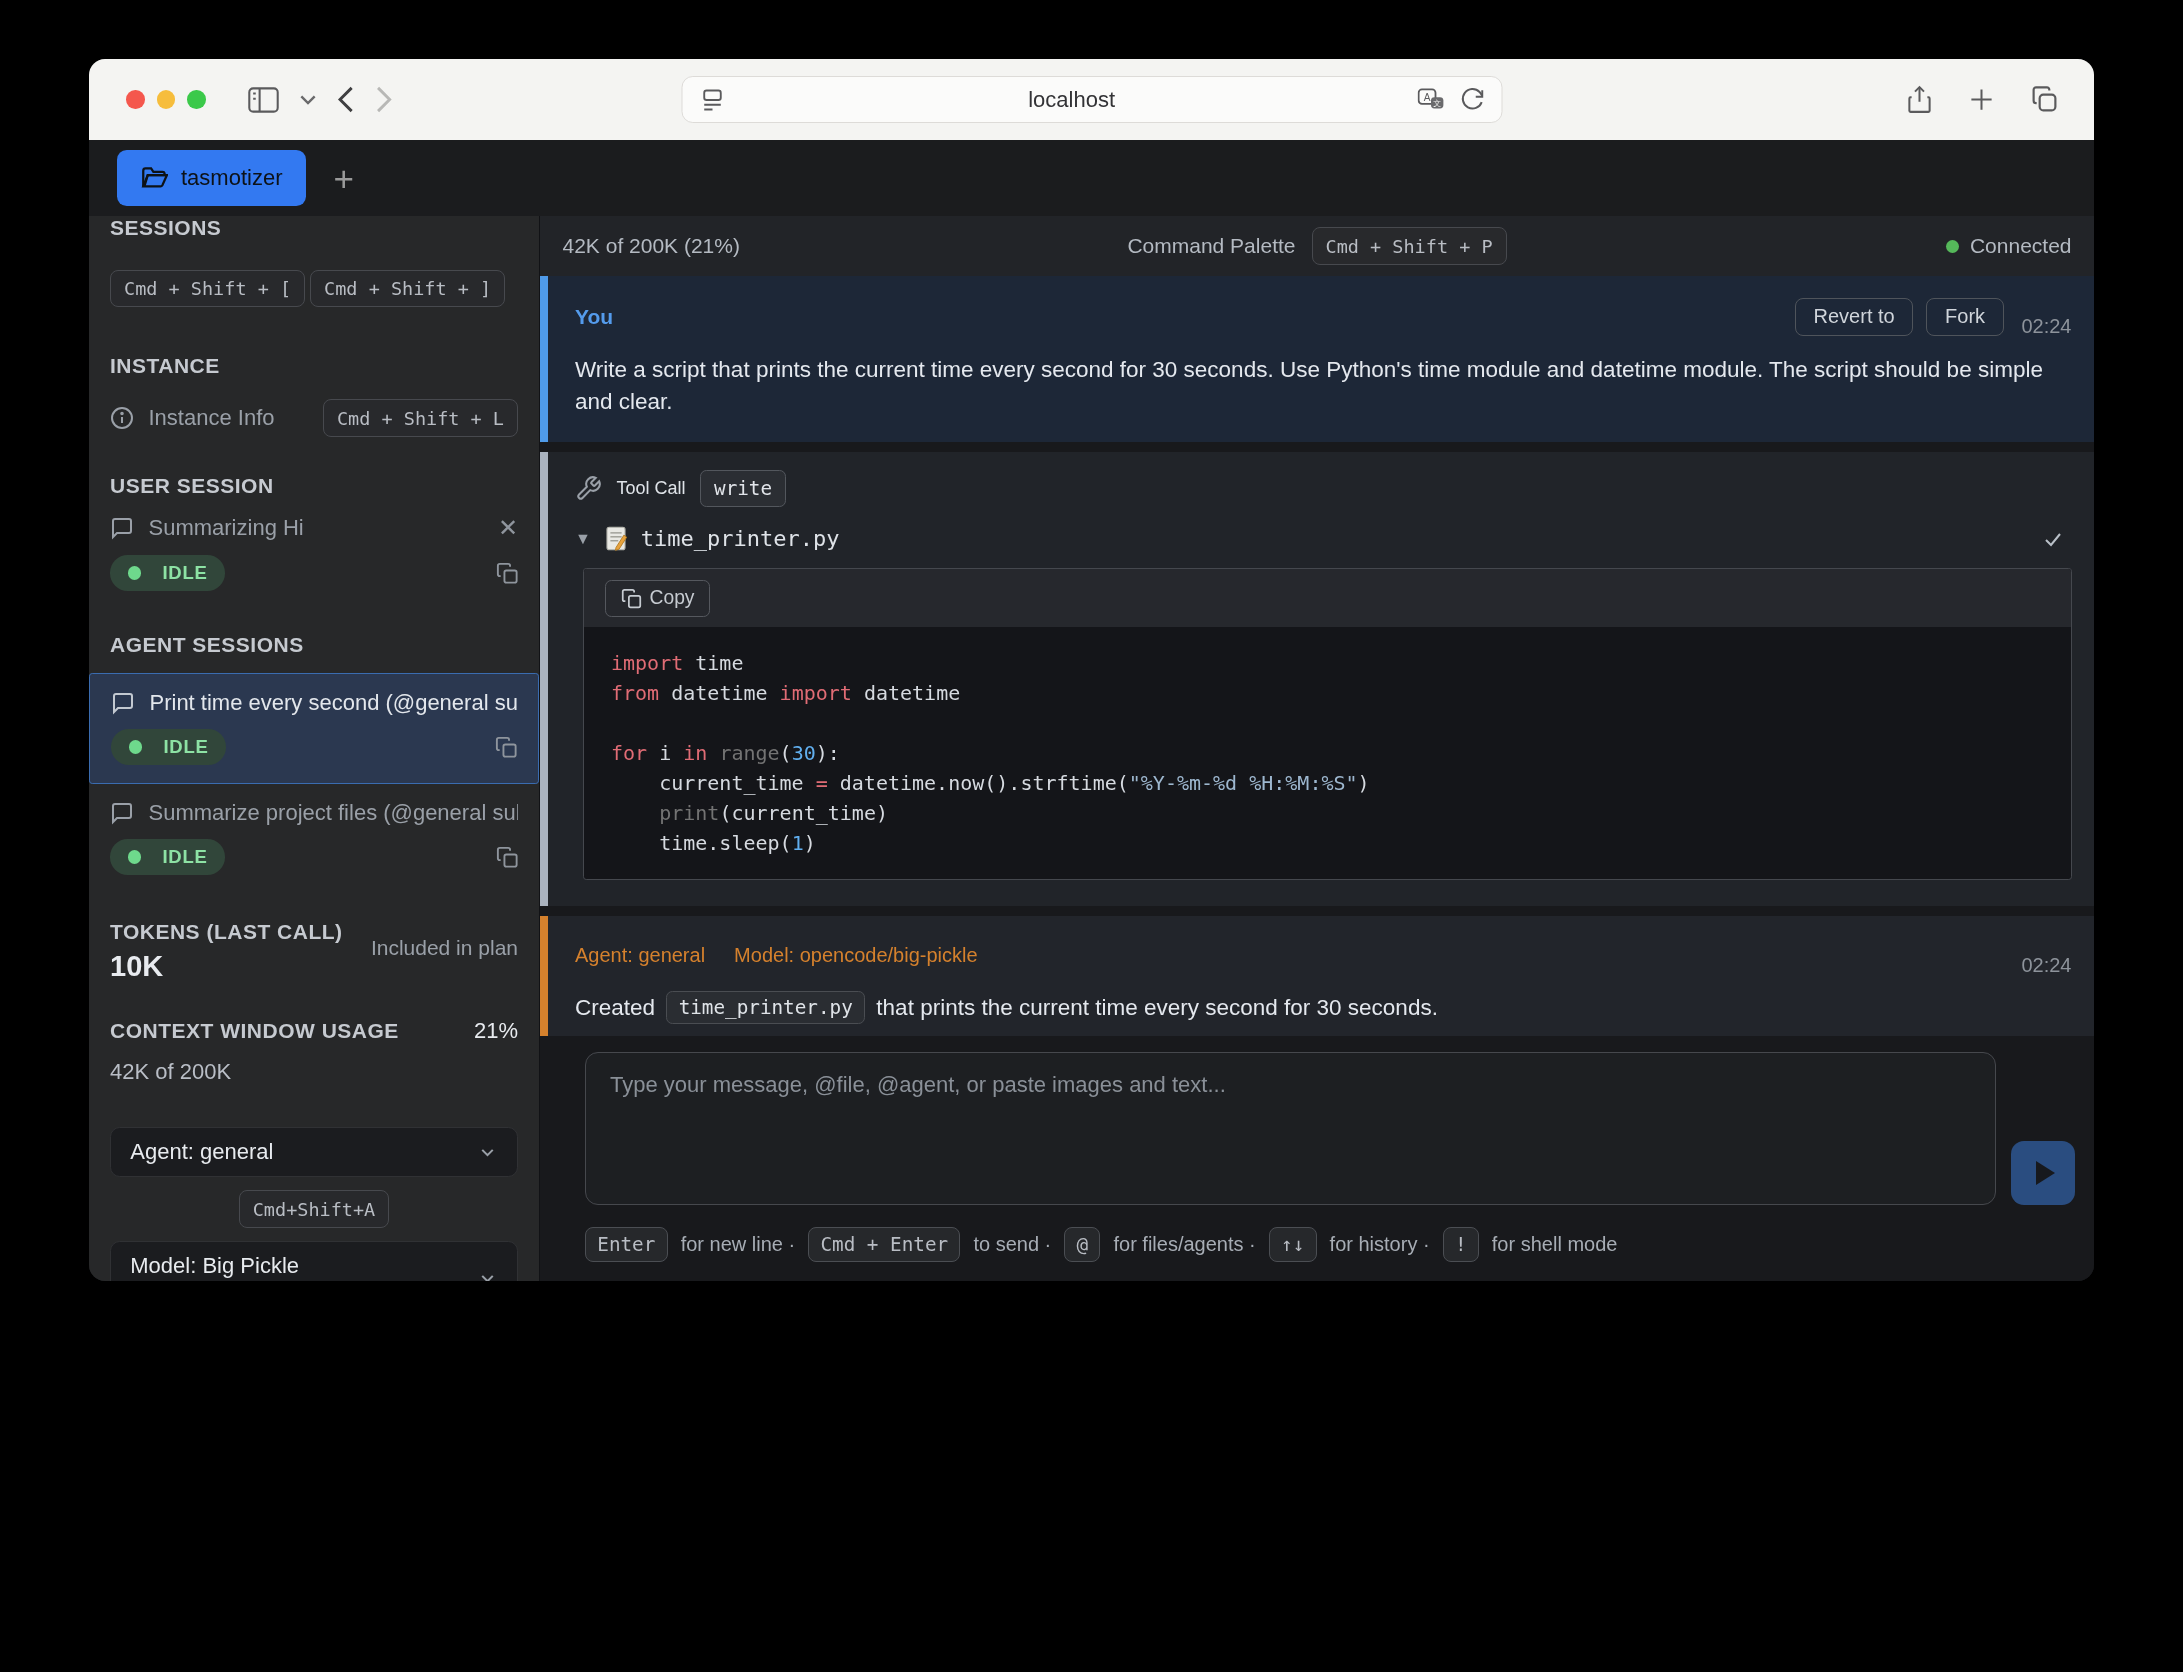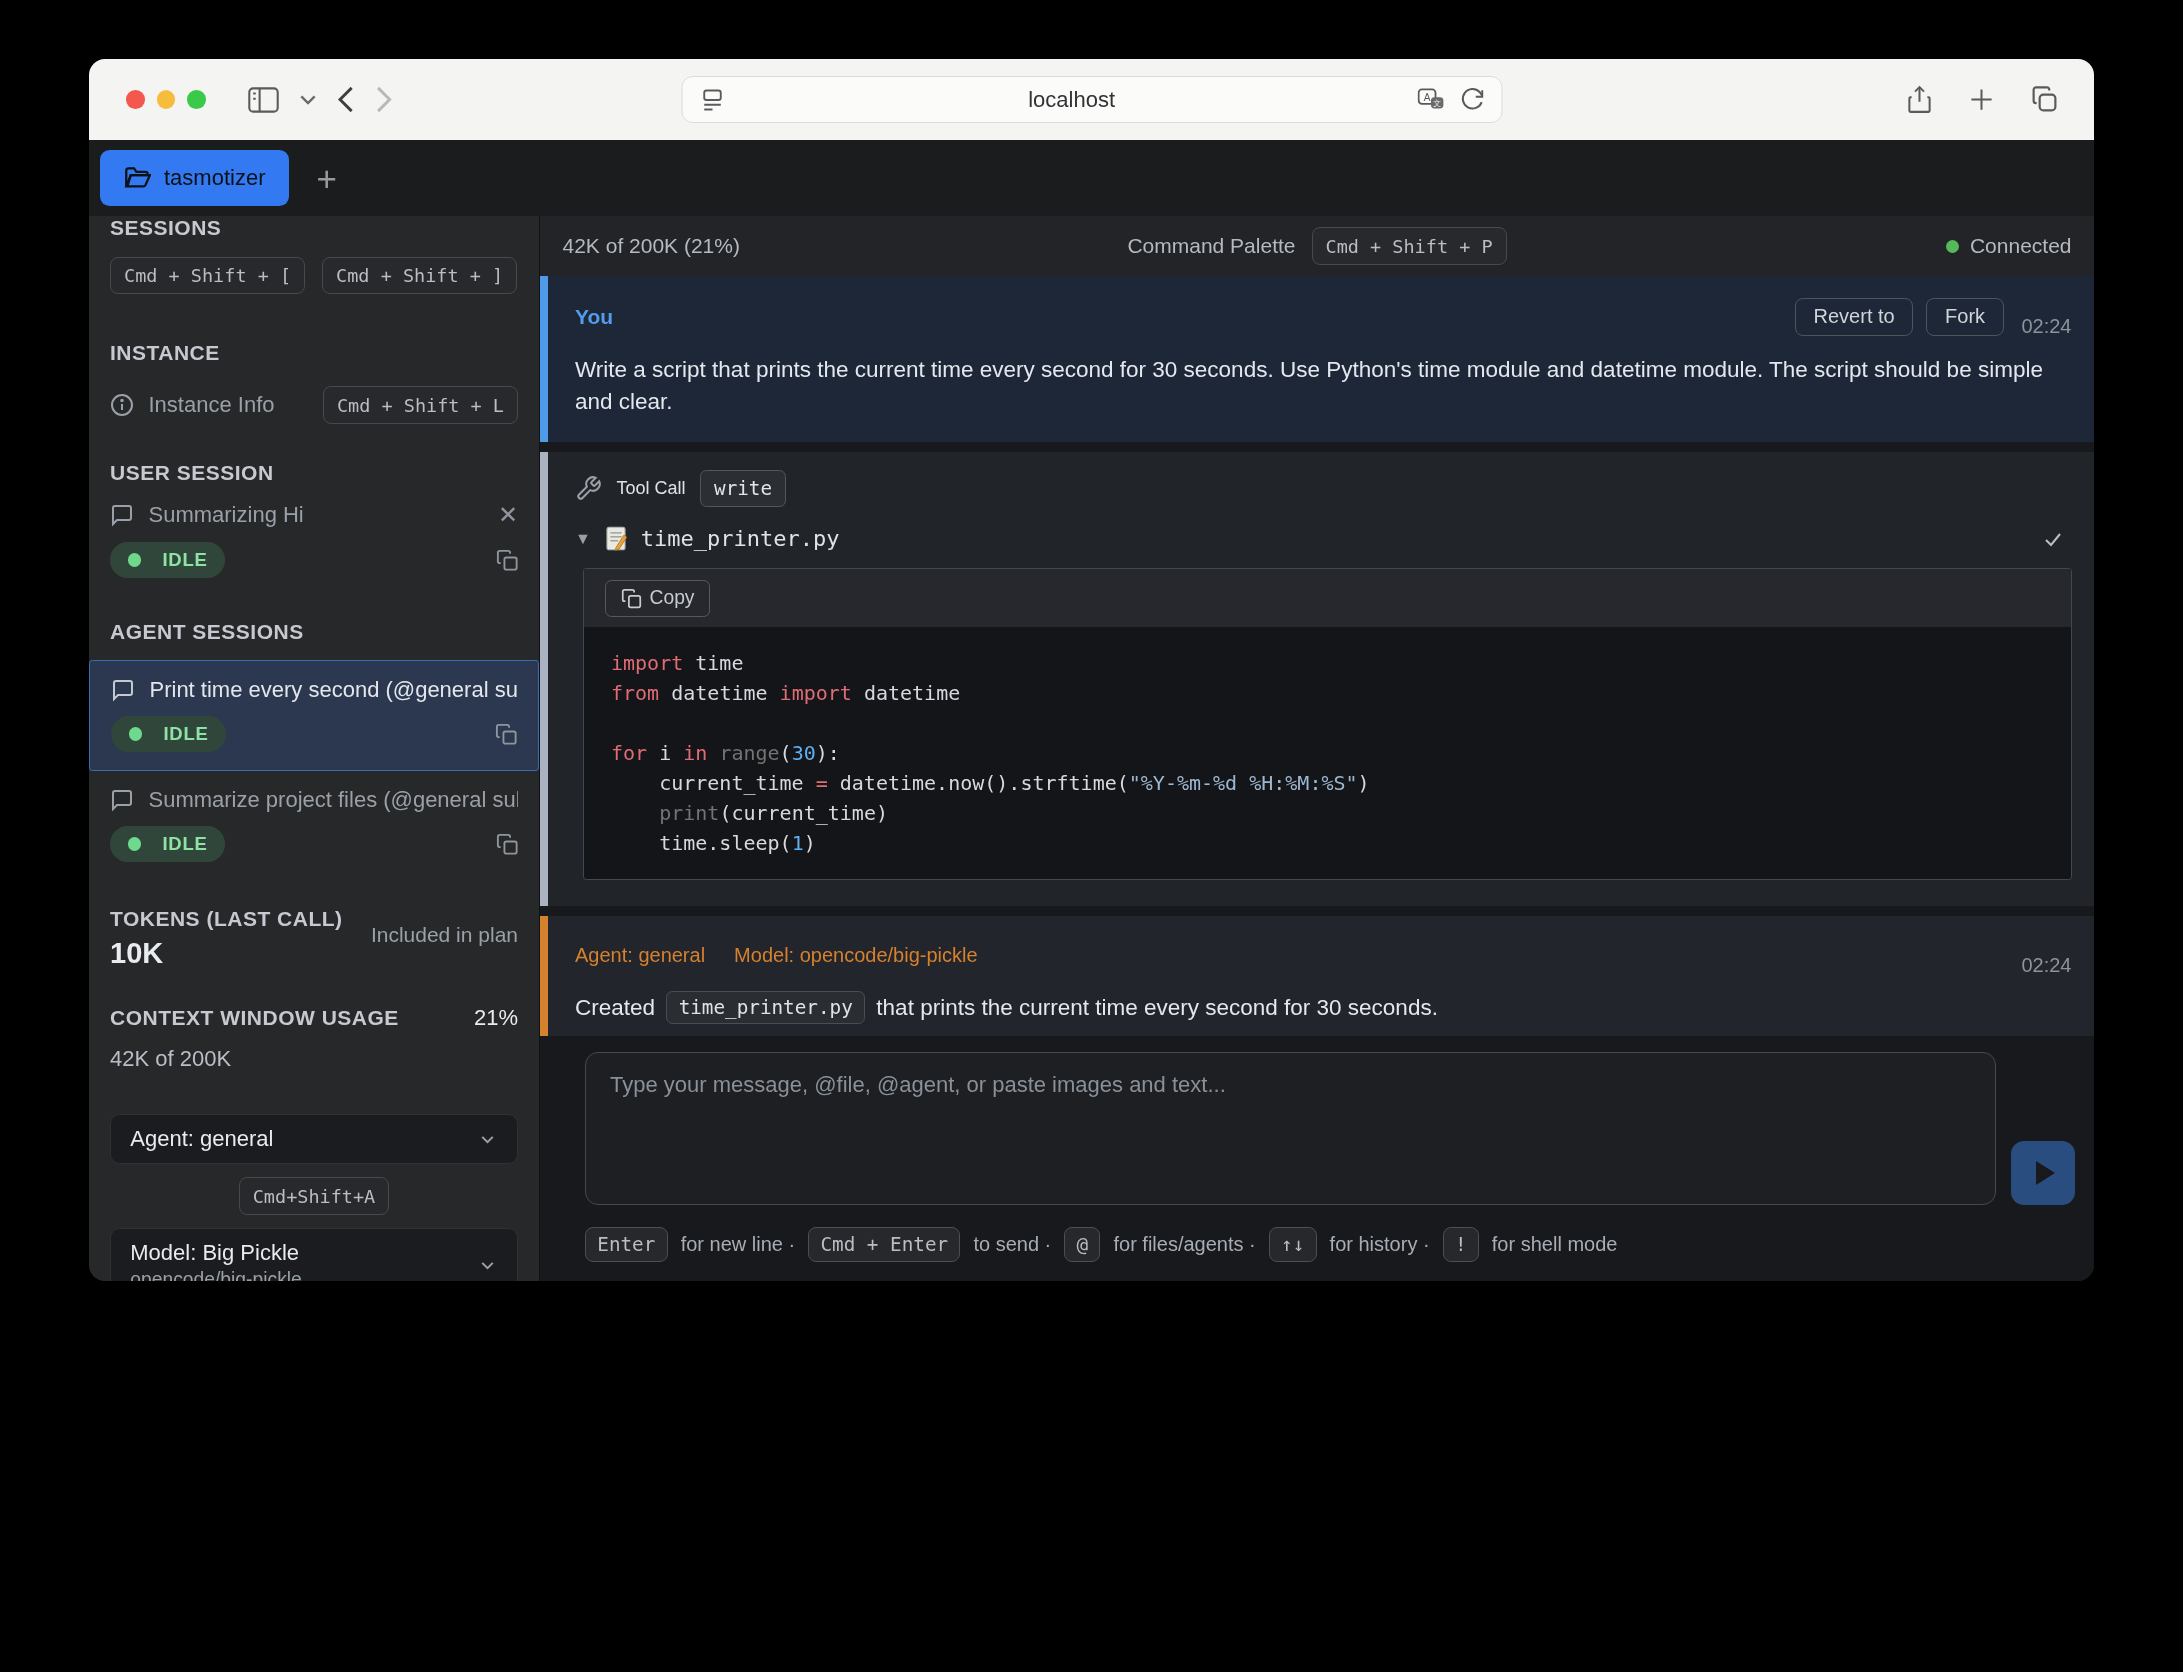--- a/index.html
+++ b/index.html
@@ -16,21 +16,21 @@
   .tl.red{background:#f4574d;} .tl.yellow{background:#f6bd3c;} .tl.green{background:#3bc94a;}
   .chrome-nav { display:flex; align-items:center; gap:21px; margin-left:42px; color:#5a5a5c; }
   .chrome-btn { background:none; border:none; cursor:pointer; display:flex; align-items:center; }
   .urlbar { position:absolute; left:50%; top:17px; transform:translateX(-50%);
     width:821px; height:47px; background:#fbfbfa; border:0.8px solid #dddbd8; border-radius:11.3px;
     display:flex; align-items:center; }
   .url-text { flex:1; text-align:center; font-size:22px; color:#333336; }
   .chrome-right { position:absolute; right:35px; display:flex; gap:35px; align-items:center; }
 
   
-  .tabbar { height:76px; background:#1b1c1e; display:flex; align-items:center; padding-left:11px; flex:none; }
+  .tabbar { height:76px; background:#1b1c1e; display:flex; align-items:center; padding-left:28px; flex:none; }
   .tab { height:56px; background:#3379f1; border-radius:9.7px; display:flex; align-items:center;
     gap:13px; padding:0 24px; border:none; cursor:pointer; }
   .tab-label { font-size:22px; color:#0d1217; }
   .newtab { background:none; border:none; color:#9a9a9a; font-size:35px; font-weight:300;
     margin-left:27px; cursor:pointer; line-height:1; }
 
   
   .content { flex:1; display:flex; min-height:0; }
 
   
@@ -207,21 +207,21 @@
       <span class="tab-label">tasmotizer</span>
     </button>
     <button class="newtab">+</button>
   </div>
 
   <div class="content">
 
     <div class="sidebar">
       <div style="height:24px"></div>
       <div class="side-label">SESSIONS</div>
-      <div class="row" style="margin-top:17px; gap:17px;">
+      <div class="row" style="margin-top:30px; gap:5px;">
         <span class="kbd">Cmd + Shift + [</span>
         <span class="kbd">Cmd + Shift + ]</span>
       </div>
       <div class="divider"></div>
 
       <div class="side-label" style="margin-top:26px">INSTANCE</div>
       <div class="row" style="margin-top:21px;">
         <svg width="24" height="24" viewBox="0 0 24 24" fill="none" stroke="#9aa0a8" stroke-width="2">
           <circle cx="12" cy="12" r="10"></circle>
             <line x1="12" y1="11" x2="12" y2="17"></line>

